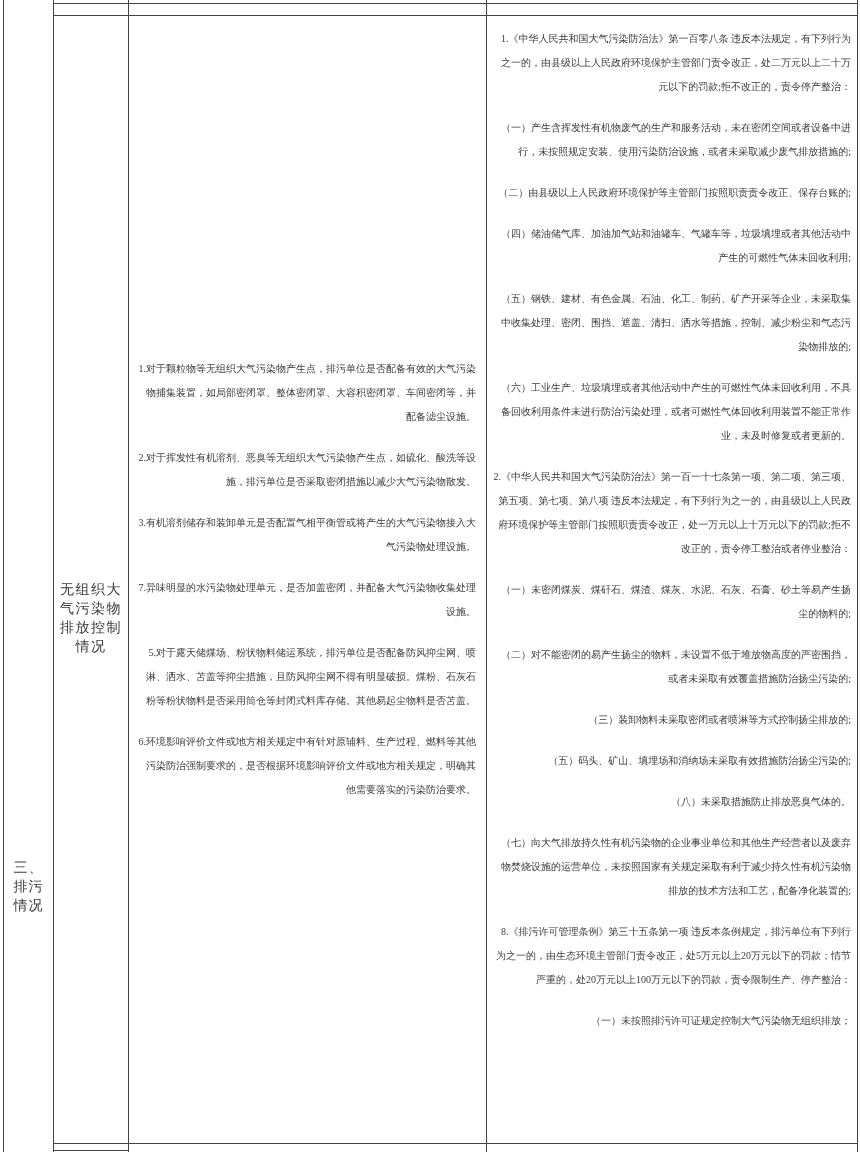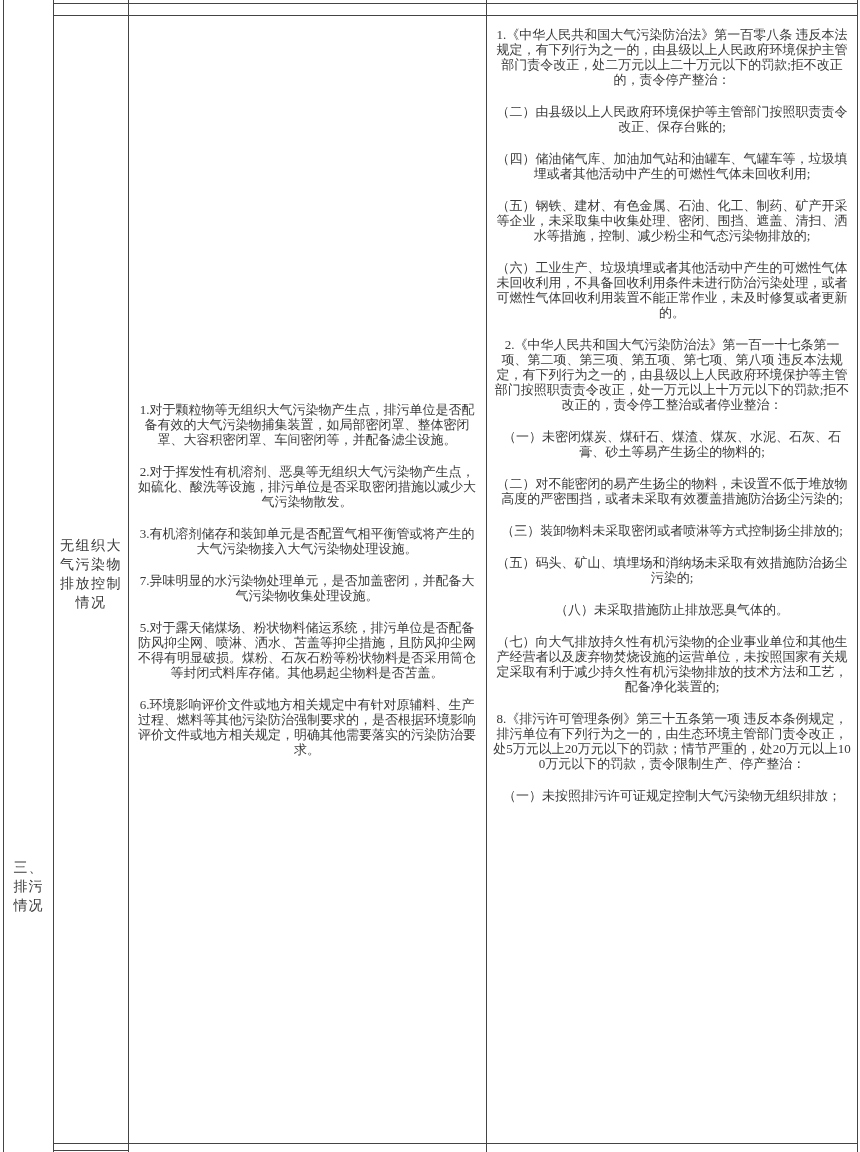--- a/index.html
+++ b/index.html
@@ -19,21 +19,21 @@
     position: absolute;
     left: 4px; width: 49px; top: 858px;
     text-align: center;
     font-size: 14px;
     line-height: 19px;
     letter-spacing: 1px;
     white-space: pre-line;
   }
   .cell-category-label {
     position: absolute;
-    left: 54px; width: 74px; top: 536px;
+    left: 54px; width: 74px; top: 580px;
     text-align: center;
     font-size: 14px;
     line-height: 19px;
     letter-spacing: 1.5px;
     white-space: pre-line;
     font-family: Liberation Serif, serif;
   }
   .cell-items {
     position: absolute;
     left: 129px; width: 357px; top: 15px; height: 1128px;
@@ -44,23 +44,23 @@
   .cell-items-inner { padding: 0 10px 0 9px; width: 100%; box-sizing: border-box; }
   .cell-legal {
     position: absolute;
     left: 487px; width: 370px; top: 15px; height: 1128px;
     padding: 12px 6px 0 6px;
     box-sizing: border-box;
     overflow: hidden;
   }
   p.para {
     margin: 0;
-    font-size: 13px;
-    line-height: 15px;
-    text-align: center;
+    font-size: 10px;
+    line-height: 24px;
+    text-align: right;
     word-break: break-all;
   }
   p.para + p.para { margin-top: 17px; }
 </style>
 </head>
 <body>
 
 <div class="page">
 
   <div class="vline" style="left:3px;"></div>
@@ -89,20 +89,21 @@
         <p class="para">2.对于挥发性有机溶剂、恶臭等无组织大气污染物产生点，如硫化、酸洗等设施，排污单位是否采取密闭措施以减少大气污染物散发。</p>
         <p class="para">3.有机溶剂储存和装卸单元是否配置气相平衡管或将产生的大气污染物接入大气污染物处理设施。</p>
         <p class="para">7.异味明显的水污染物处理单元，是否加盖密闭，并配备大气污染物收集处理设施。</p>
         <p class="para">5.对于露天储煤场、粉状物料储运系统，排污单位是否配备防风抑尘网、喷淋、洒水、苫盖等抑尘措施，且防风抑尘网不得有明显破损。煤粉、石灰石粉等粉状物料是否采用筒仓等封闭式料库存储。其他易起尘物料是否苫盖。</p>
         <p class="para">6.环境影响评价文件或地方相关规定中有针对原辅料、生产过程、燃料等其他污染防治强制要求的，是否根据环境影响评价文件或地方相关规定，明确其他需要落实的污染防治要求。</p>
       </div>
   </div>
 
   <div class="cell-legal">
       <p class="para">1.《中华人民共和国大气污染防治法》第一百零八条 违反本法规定，有下列行为之一的，由县级以上人民政府环境保护主管部门责令改正，处二万元以上二十万元以下的罚款;拒不改正的，责令停产整治：</p>
+      <p class="para">（一）产生含挥发性有机物废气的生产和服务活动，未在密闭空间或者设备中进行，未按照规定安装、使用污染防治设施，或者未采取减少废气排放措施的;</p>
       <p class="para">（二）由县级以上人民政府环境保护等主管部门按照职责责令改正、保存台账的;</p>
       <p class="para">（四）储油储气库、加油加气站和油罐车、气罐车等，垃圾填埋或者其他活动中产生的可燃性气体未回收利用;</p>
       <p class="para">（五）钢铁、建材、有色金属、石油、化工、制药、矿产开采等企业，未采取集中收集处理、密闭、围挡、遮盖、清扫、洒水等措施，控制、减少粉尘和气态污染物排放的;</p>
       <p class="para">（六）工业生产、垃圾填埋或者其他活动中产生的可燃性气体未回收利用，不具备回收利用条件未进行防治污染处理，或者可燃性气体回收利用装置不能正常作业，未及时修复或者更新的。</p>
       <p class="para">2.《中华人民共和国大气污染防治法》第一百一十七条第一项、第二项、第三项、第五项、第七项、第八项 违反本法规定，有下列行为之一的，由县级以上人民政府环境保护等主管部门按照职责责令改正，处一万元以上十万元以下的罚款;拒不改正的，责令停工整治或者停业整治：</p>
       <p class="para">（一）未密闭煤炭、煤矸石、煤渣、煤灰、水泥、石灰、石膏、砂土等易产生扬尘的物料的;</p>
       <p class="para">（二）对不能密闭的易产生扬尘的物料，未设置不低于堆放物高度的严密围挡，或者未采取有效覆盖措施防治扬尘污染的;</p>
       <p class="para">（三）装卸物料未采取密闭或者喷淋等方式控制扬尘排放的;</p>
       <p class="para">（五）码头、矿山、填埋场和消纳场未采取有效措施防治扬尘污染的;</p>
       <p class="para">（八）未采取措施防止排放恶臭气体的。</p>

